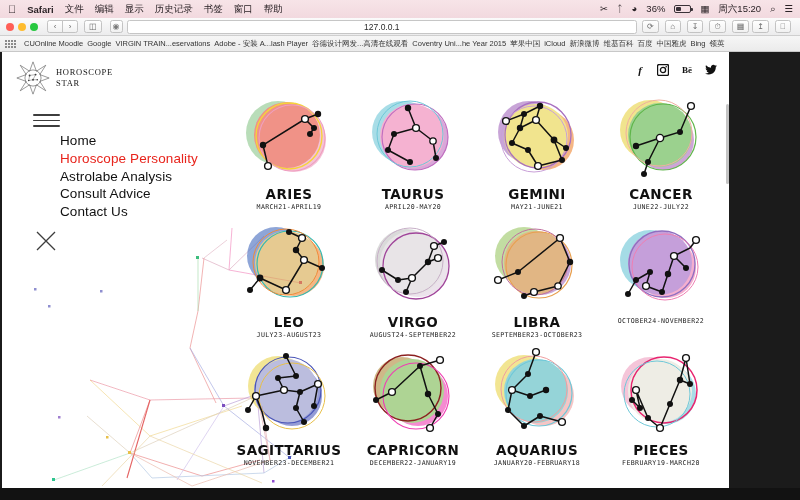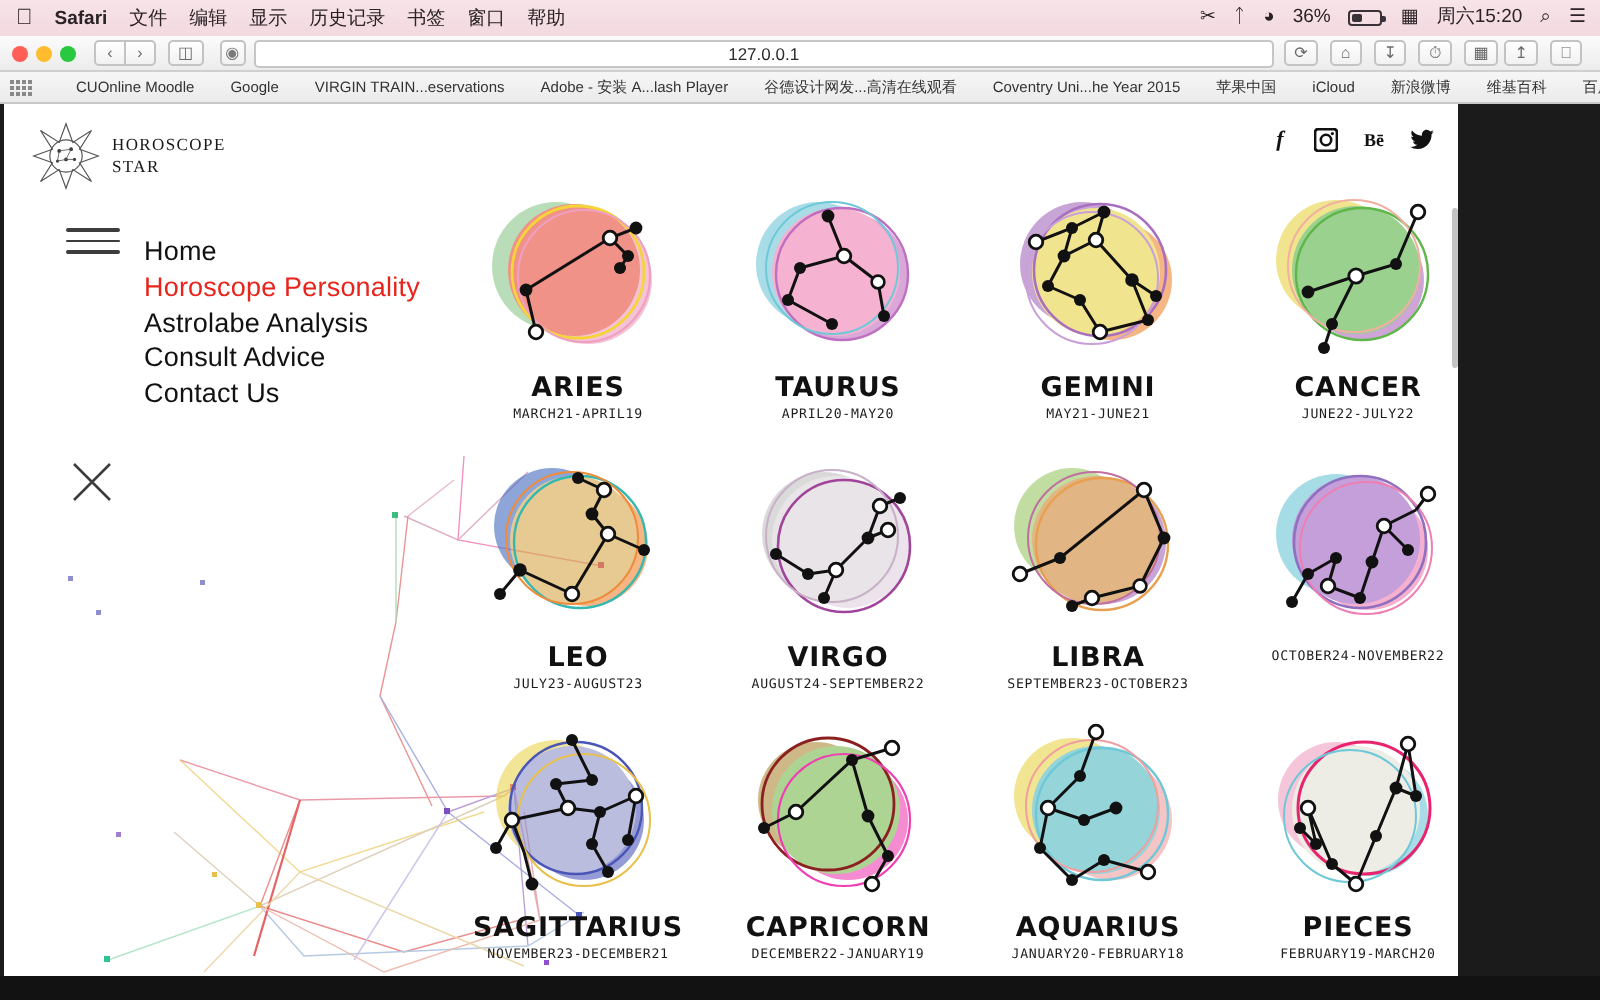--- a/index.html
+++ b/index.html
@@ -62,21 +62,21 @@
     flex: 1; height: 14px; border: 1px solid #c6c6c6; border-radius: 2.5px;
     background: #fff; display: flex; align-items: center; justify-content: center;
     font-size: 8.5px; color: #2b2b2b;
   }
   .rgrp { display: flex; gap: 3px; }
 
   .bookmarkbar {
     position: absolute; top: 36px; left: 0; width: 800px; height: 16px;
     background: linear-gradient(to bottom,#f6f6f6,#ebebeb);
     border-bottom: 1px solid #c8c8c8;
-    display: flex; align-items: center; padding: 0 5px; gap: 18px;
+    display: flex; align-items: center; padding: 0 5px; gap: 4px;
     font-size: 7.5px; color: #333; white-space: nowrap; overflow: hidden;
   }
   .bm-grid { display: grid; grid-template-columns: repeat(4,2px); grid-gap: 1px; margin-right: 4px; flex: 0 0 auto; }
   .bm-grid i { width: 2px; height: 2px; background: #8a8a8a; display: block; }
   .bm { flex: 0 0 auto; }
 
   
   .page {
     position: absolute; top: 52px; left: 2px; width: 727px; height: 436px;
     background: #fff; overflow: hidden;
@@ -87,30 +87,30 @@
   .logo-mark { width: 34px; height: 34px; }
   .logo-txt { font-family: "Liberation Serif", serif; font-size: 8.5px; line-height: 1.25; letter-spacing: .7px; color: #171717; }
 
   .social { position: absolute; right: 12px; top: 12px; display: flex; gap: 11px; align-items: center; color: #111; }
   .soc { width: 12px; height: 12px; display: flex; align-items: center; justify-content: center; font-size: 11px; }
 
   .burger { position: absolute; left: 31px; top: 62px; width: 27px; }
   .burger i { display: block; height: 1.6px; background: #3d3d3d; margin-bottom: 4px; border-radius: 1px; }
   .closeX { position: absolute; left: 33px; top: 178px; width: 22px; height: 22px; }
 
-  .nav { position: absolute; left: 58px; top: 65px; margin-left: 12px; }
+  .nav { position: absolute; left: 58px; top: 80px; }
   .nav a {
     display: block; font-size: 13.5px; color: #111; text-decoration: none;
     line-height: 1.32; font-weight: 400; letter-spacing: .1px;
   }
   .nav a.active { color: #e8241c; }
 
   .grid {
     position: absolute; left: 228px; top: 36px; width: 500px;
-    display: grid; grid-template-columns: repeat(4, 118px); column-gap: 6px; row-gap: 5px; gap: 12px;
+    display: grid; grid-template-columns: repeat(4, 118px); column-gap: 6px; row-gap: 5px;
   }
   .card { width: 118px; text-align: center; }
   .card svg { display: block; margin: 0 auto; }
   .card .nm { font-size: 13.5px; font-weight: bold; letter-spacing: .4px; color: #111; margin-top: -2px; font-family: "DejaVu Sans", sans-serif; }
   .card .dt { font-size: 6.6px; letter-spacing: .35px; color: #1d1d1d; margin-top: 1px; font-family: "DejaVu Sans Mono", monospace; }
 
   .dock { position: absolute; left: 0; bottom: 0; width: 800px; height: 12px; background: #121212; }
   .scroll-v { position: absolute; right: 0; top: 52px; width: 3px; height: 80px; background: #c4c4c4; border-radius: 2px; }
 </style>
 </head>

